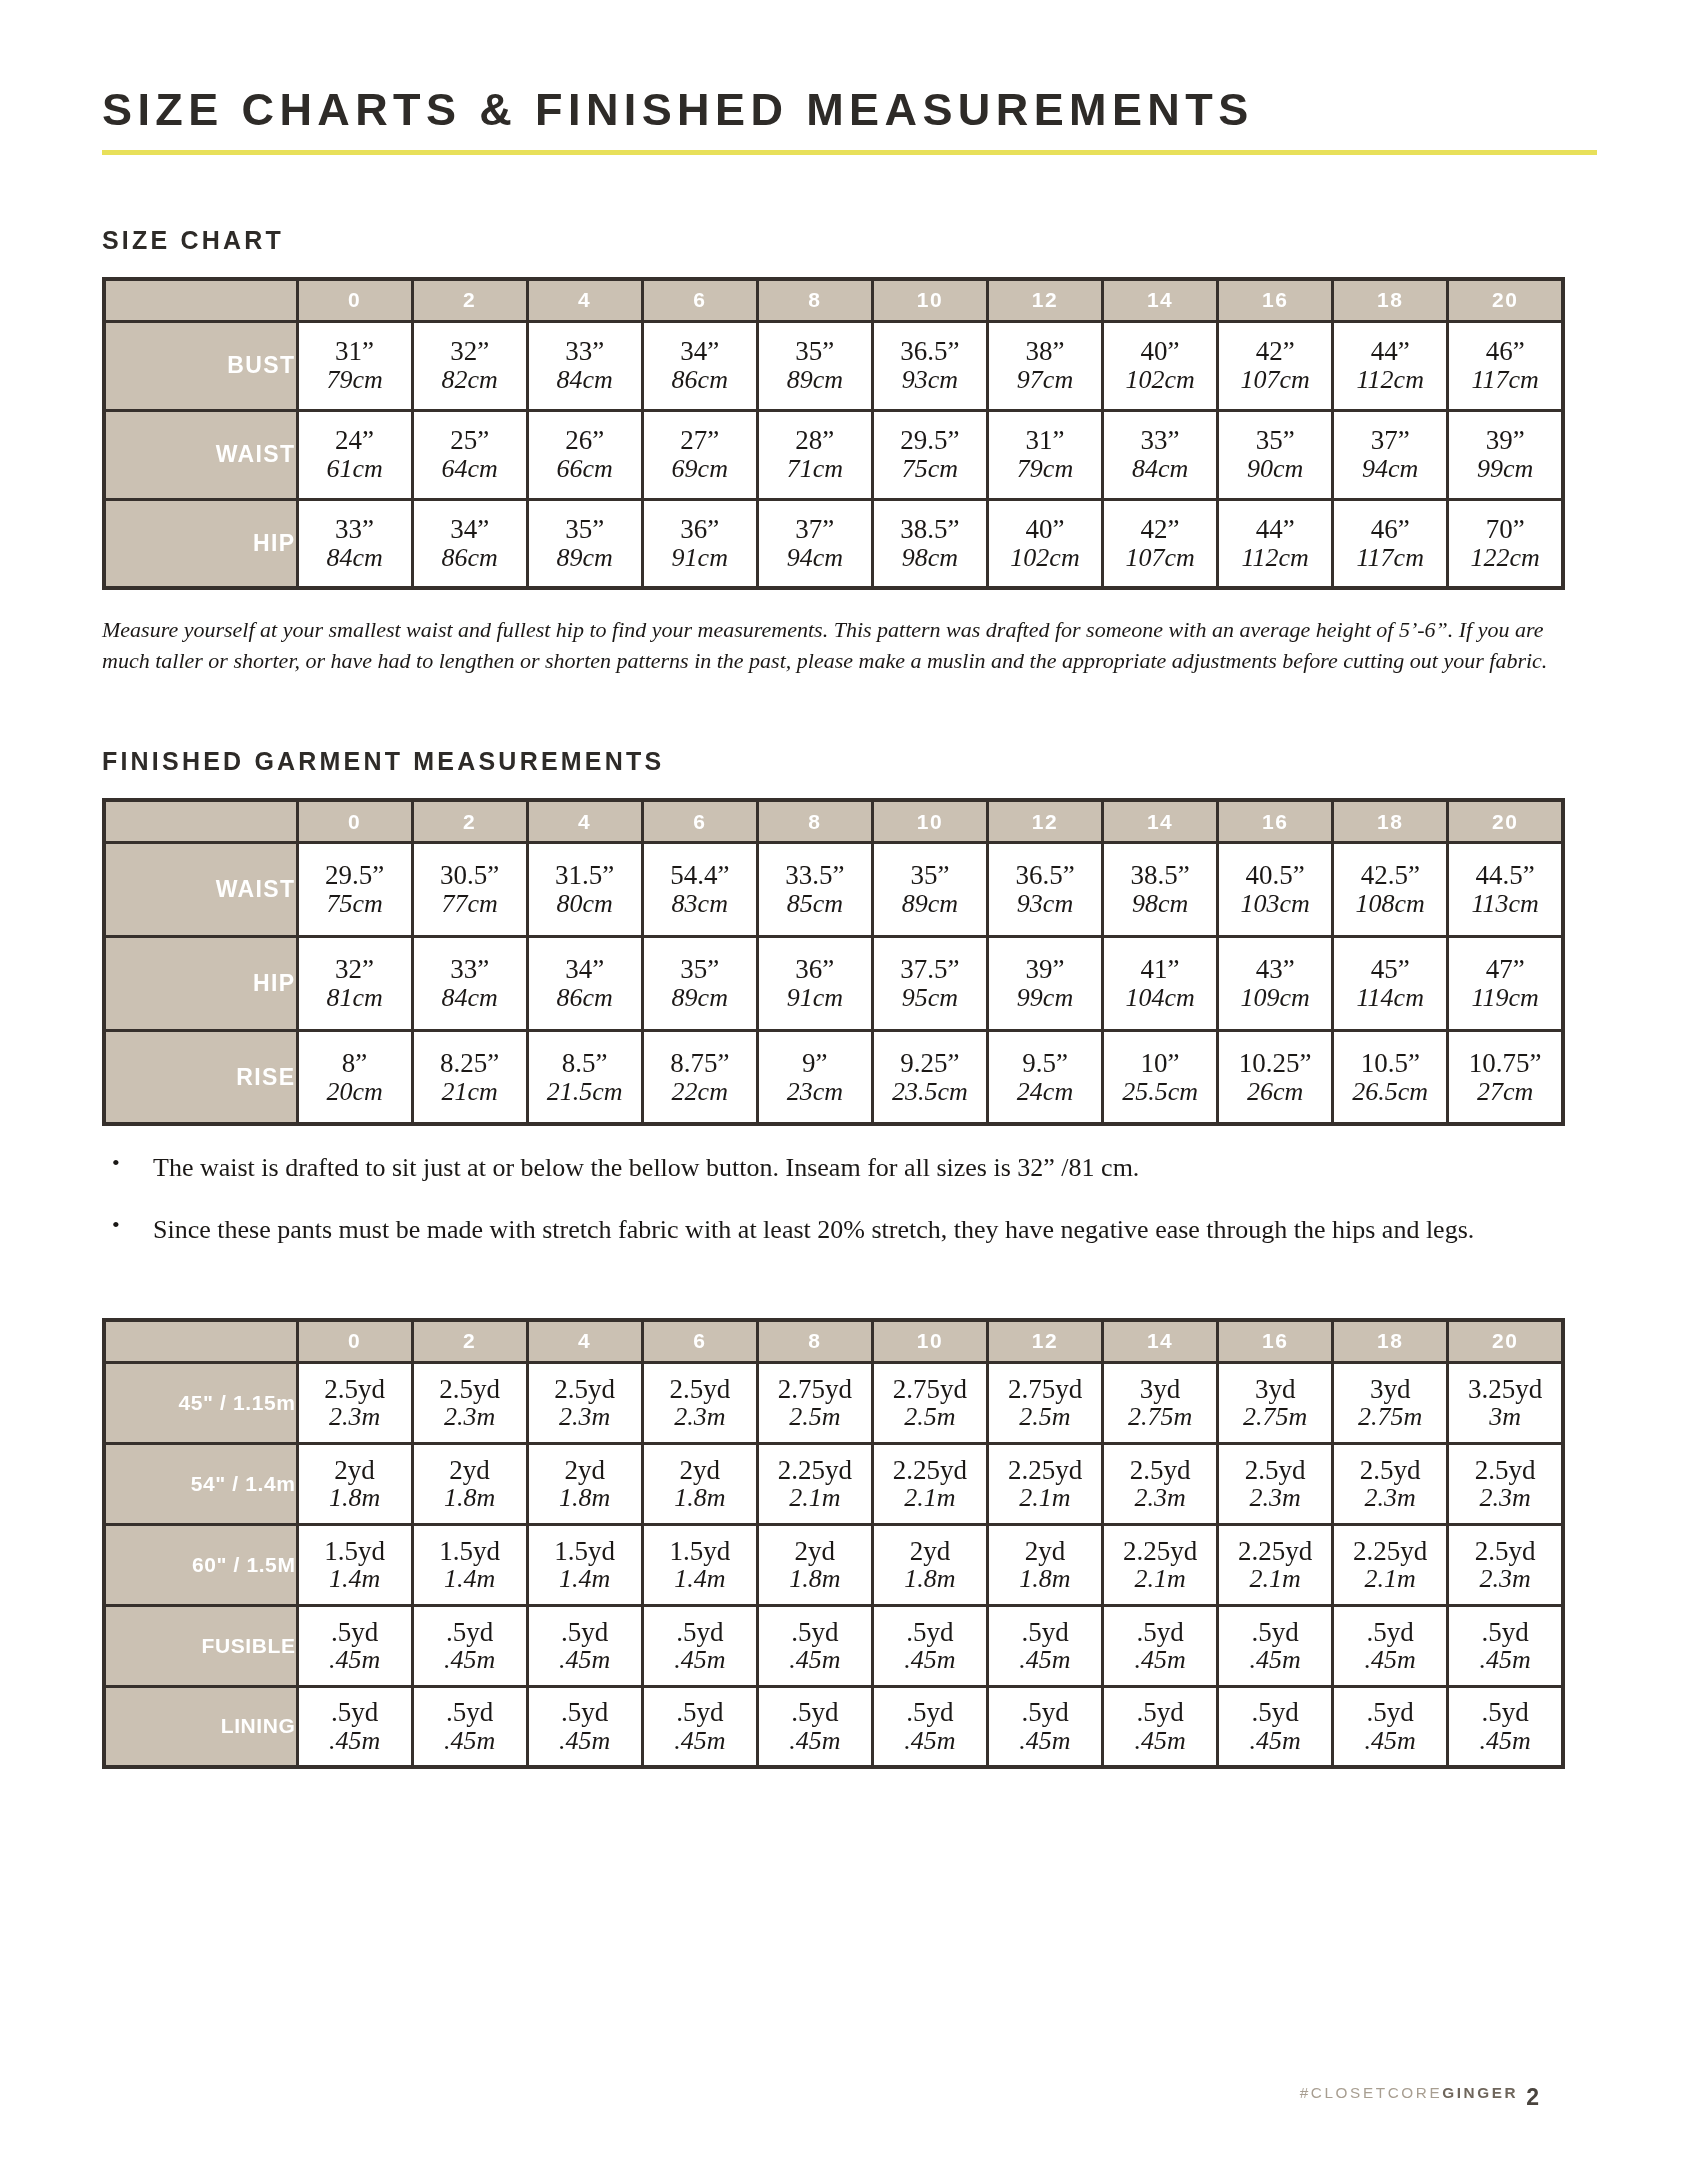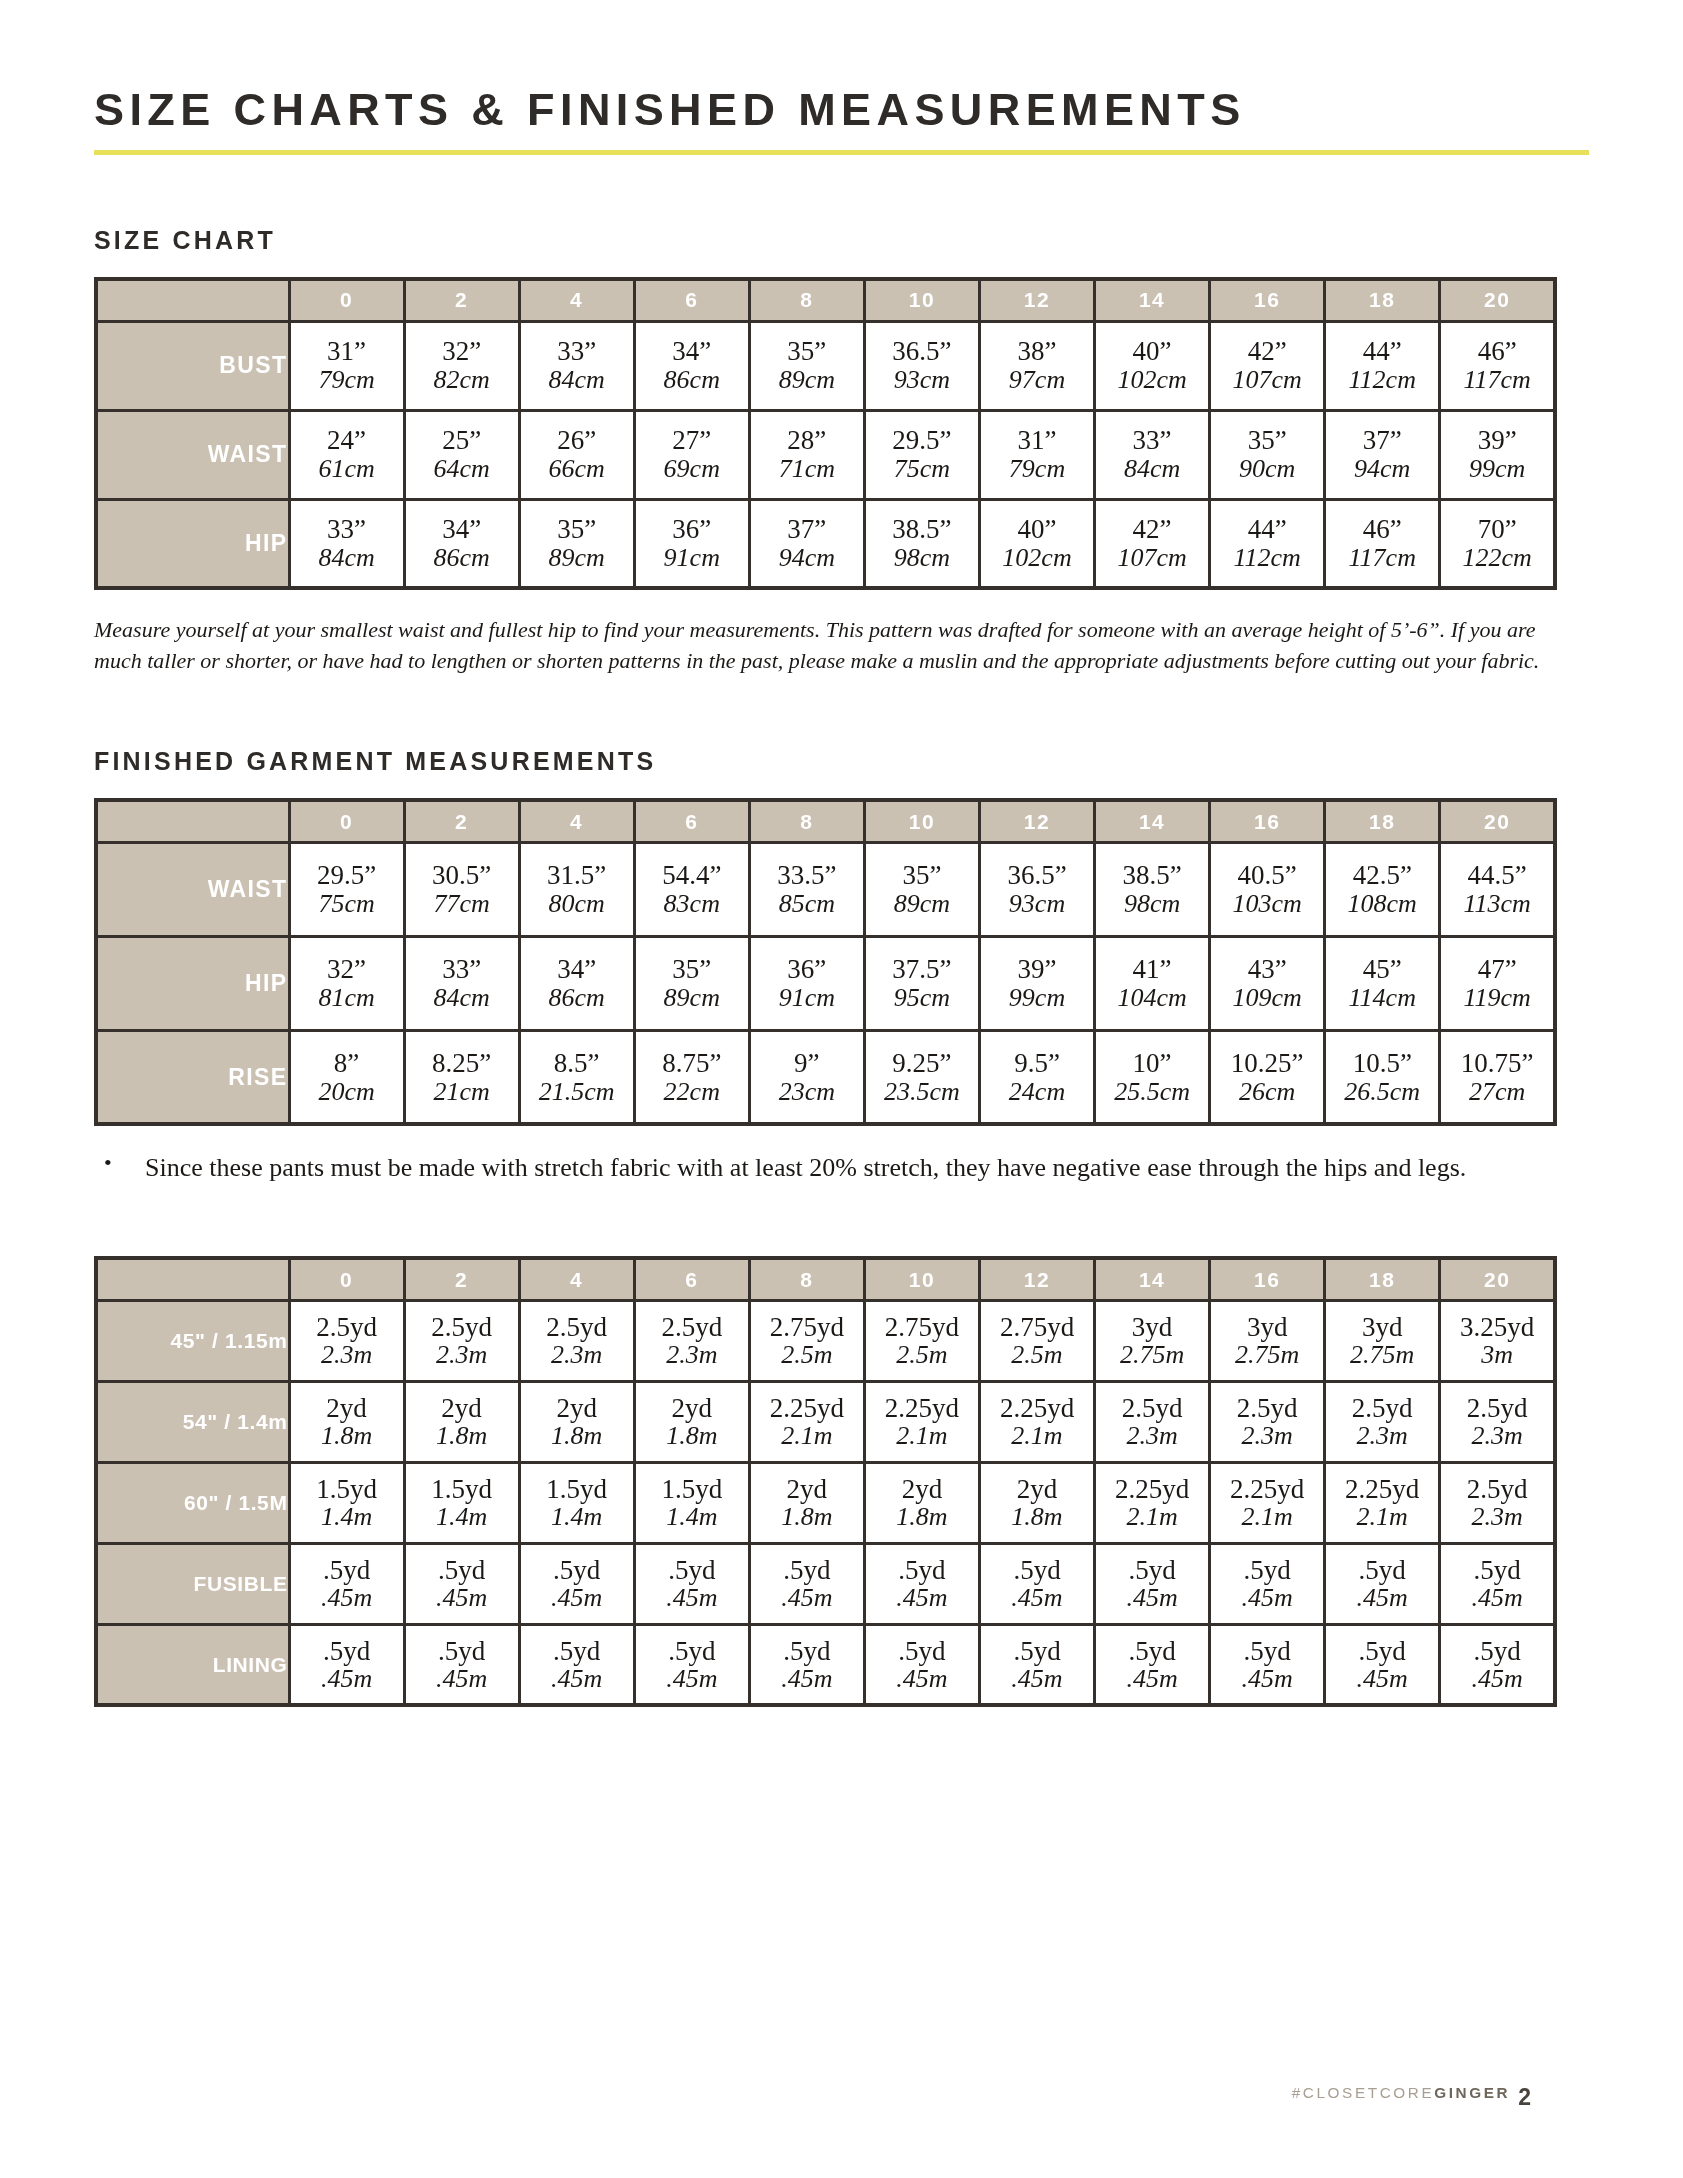--- a/index.html
+++ b/index.html
@@ -8,21 +8,21 @@
     width: 1683px;
     height: 2178px;
     background: #ffffff;
     font-family: "Liberation Sans", sans-serif;
     position: relative;
     overflow: hidden;
   }
 
   .page {
     position: absolute;
-    left: 0; top: 0;
+    left: 8px; top: 0;
     width: 1625px;
     height: 2178px;
     background: #ffffff;
     padding: 0 94px;
   }
 
   
   .doc-title {
     margin-top: 84px;
     font-size: 45px;
@@ -496,20 +496,21 @@
           <td>
             <span class="v-imp">10.75”</span>
             <span class="v-met">27cm</span>
           </td>
         </tr>
       </tbody>
   </table>
 
   <div class="sp-h2"></div>
   <ul class="notes">
+      <li>The waist is drafted to sit just at or below the bellow button. Inseam for all sizes is 32” /81 cm.</li>
       <li>Since these pants must be made with stretch fabric with at least 20% stretch, they have negative ease through the hips and legs.</li>
     </ul>
 
   <div class="sp-h3"></div>
 
   <div class="sp-h3"></div>
   <table class="chart">
     <tbody>
         <tr class="head">
           <td class="corner" style="width: 193px;"></td>

